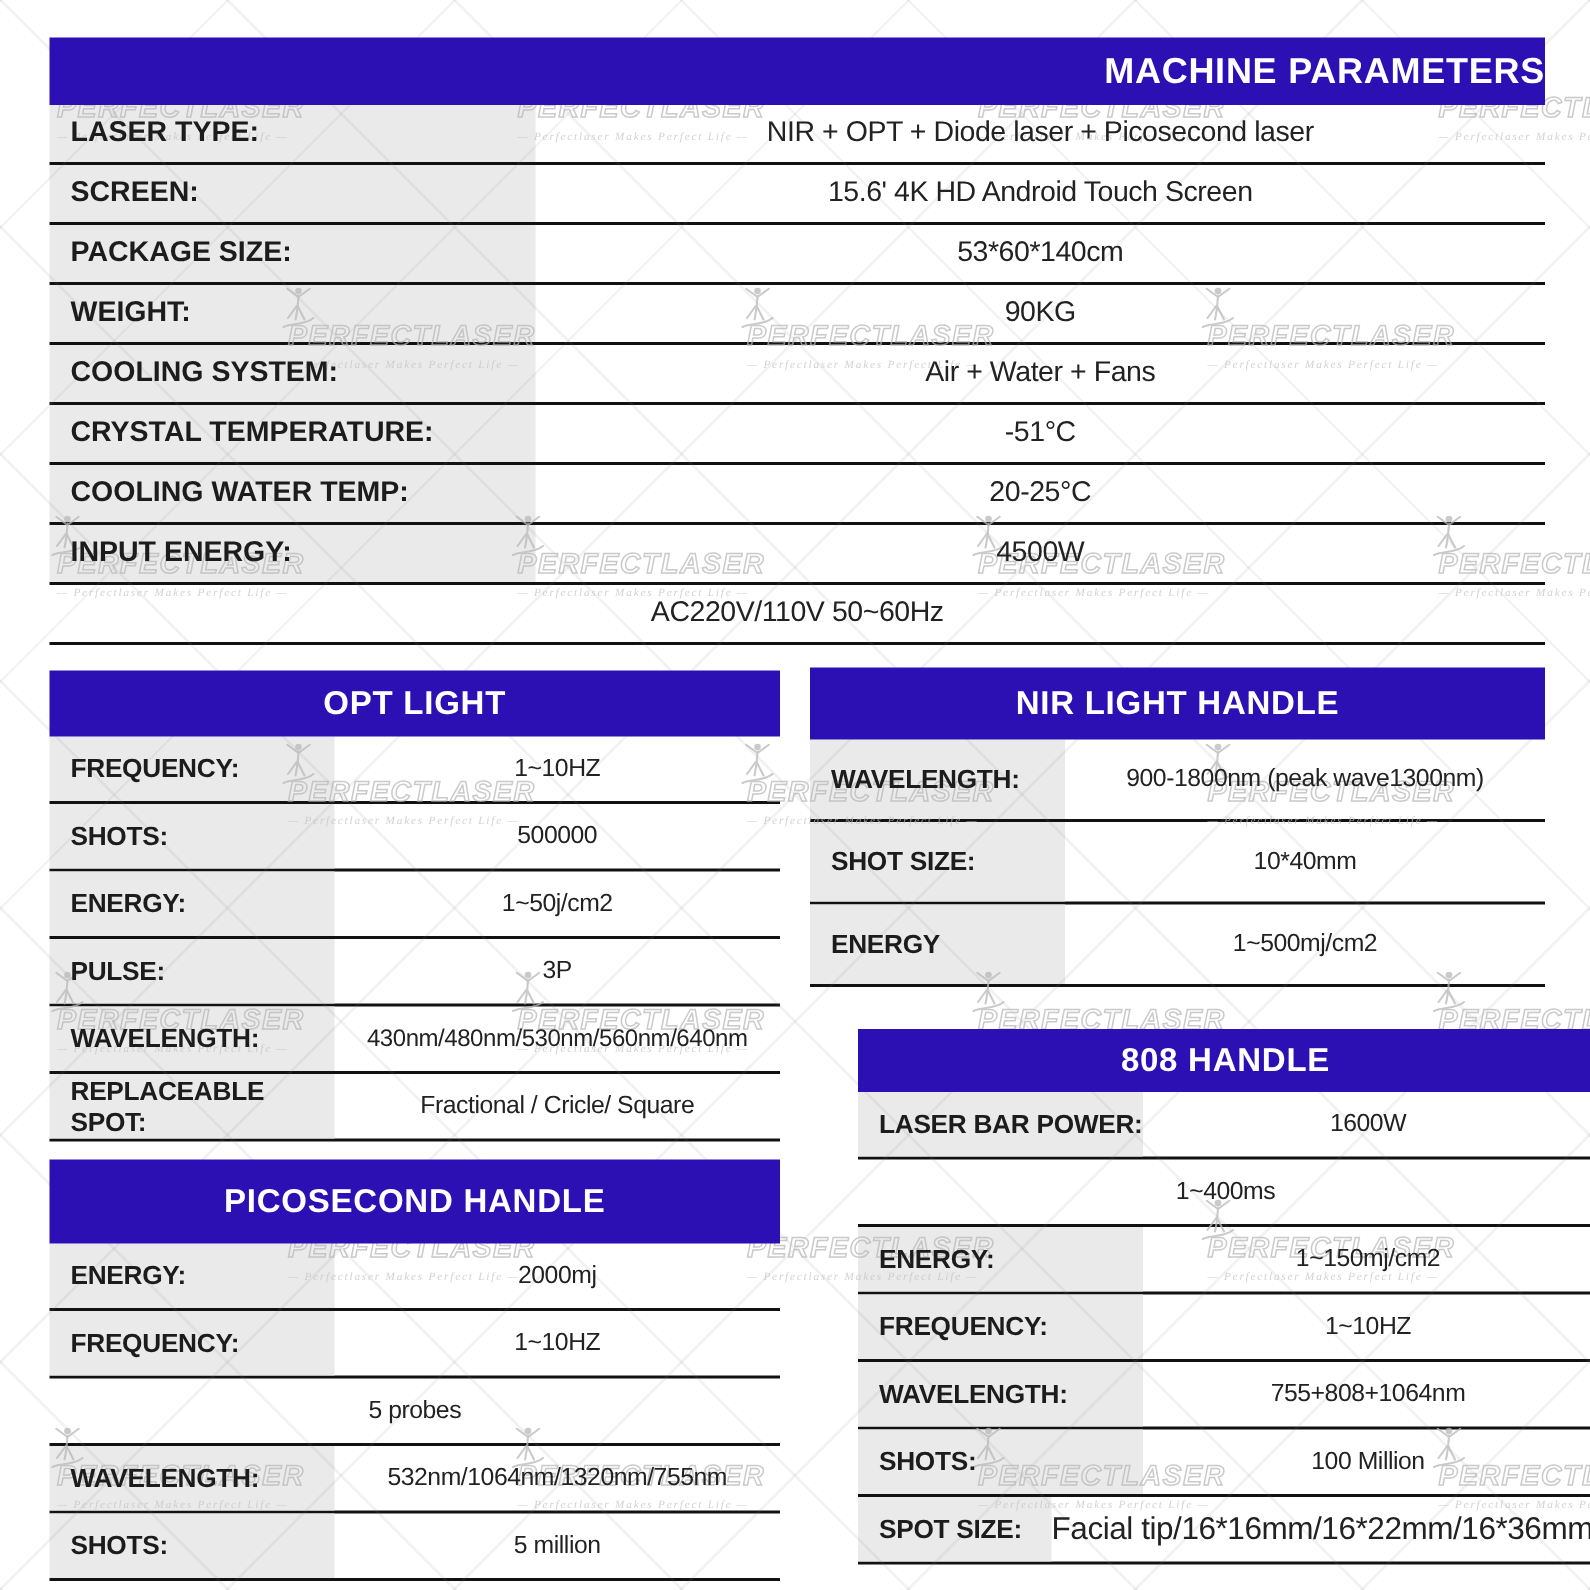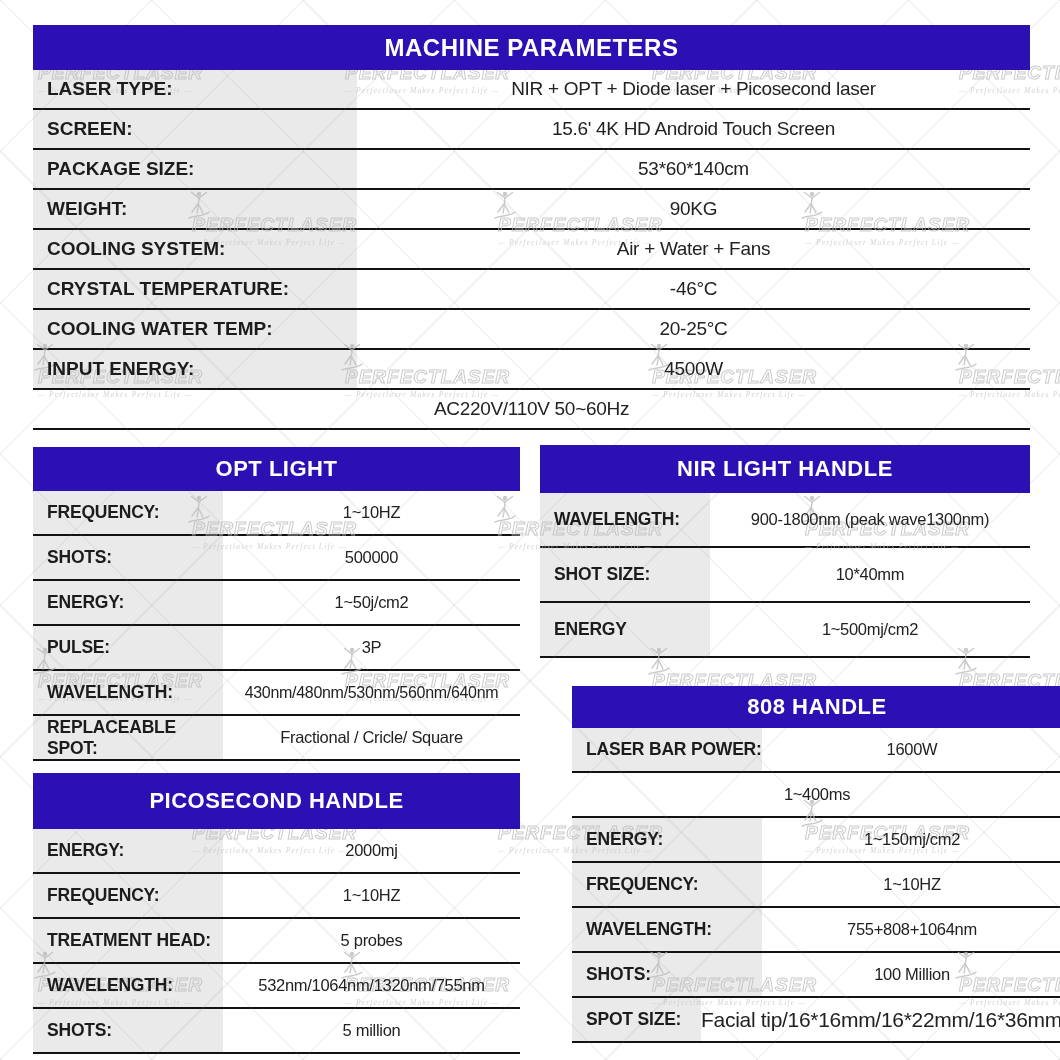--- a/index.html
+++ b/index.html
@@ -8,21 +8,21 @@
     font-family:"Liberation Sans", sans-serif;background:#fff;
   }
   
   .spec-table{position:absolute;}
   .tbl-header{
     position:relative;z-index:4;
     background:#2c10b4;color:#fff;
     display:flex;align-items:center;justify-content:center;
     font-weight:bold;letter-spacing:.5px;
   }
-  .main .tbl-header{height:45px;font-size:24px;}
+  .main .tbl-header{height:45px;font-size:24px;justify-content:flex-end;}
   .sub  .tbl-header{height:44px;font-size:22px;}
   .row{
     display:flex;align-items:stretch;
     border-bottom:2px solid #121212;
   }
   .main .row{height:38px;}
   .sub  .row{height:43px;}
   .sub.tall .row{height:53px;}
   .cell-label{
     background:#eaeaea;
@@ -108,21 +108,21 @@
         </div>
         <div class="cell-value">
           <span>Air + Water + Fans</span>
         </div>
       </div>
     <div class="row">
         <div class="cell-label">
           <span>CRYSTAL TEMPERATURE:</span>
         </div>
         <div class="cell-value">
-          <span>-46°C</span>
+          <span>-51°C</span>
         </div>
       </div>
     <div class="row">
         <div class="cell-label">
           <span>COOLING WATER TEMP:</span>
         </div>
         <div class="cell-value">
           <span>20-25°C</span>
         </div>
       </div>
@@ -239,23 +239,20 @@
       </div>
     <div class="row">
         <div class="cell-label">
           <span>FREQUENCY:</span>
         </div>
         <div class="cell-value">
           <span>1~10HZ</span>
         </div>
       </div>
     <div class="row">
-        <div class="cell-label">
-          <span>TREATMENT HEAD:</span>
-        </div>
         <div class="cell-value">
           <span>5 probes</span>
         </div>
       </div>
     <div class="row">
         <div class="cell-label">
           <span>WAVELENGTH:</span>
         </div>
         <div class="cell-value">
           <span>532nm/1064nm/1320nm/755nm</span>

